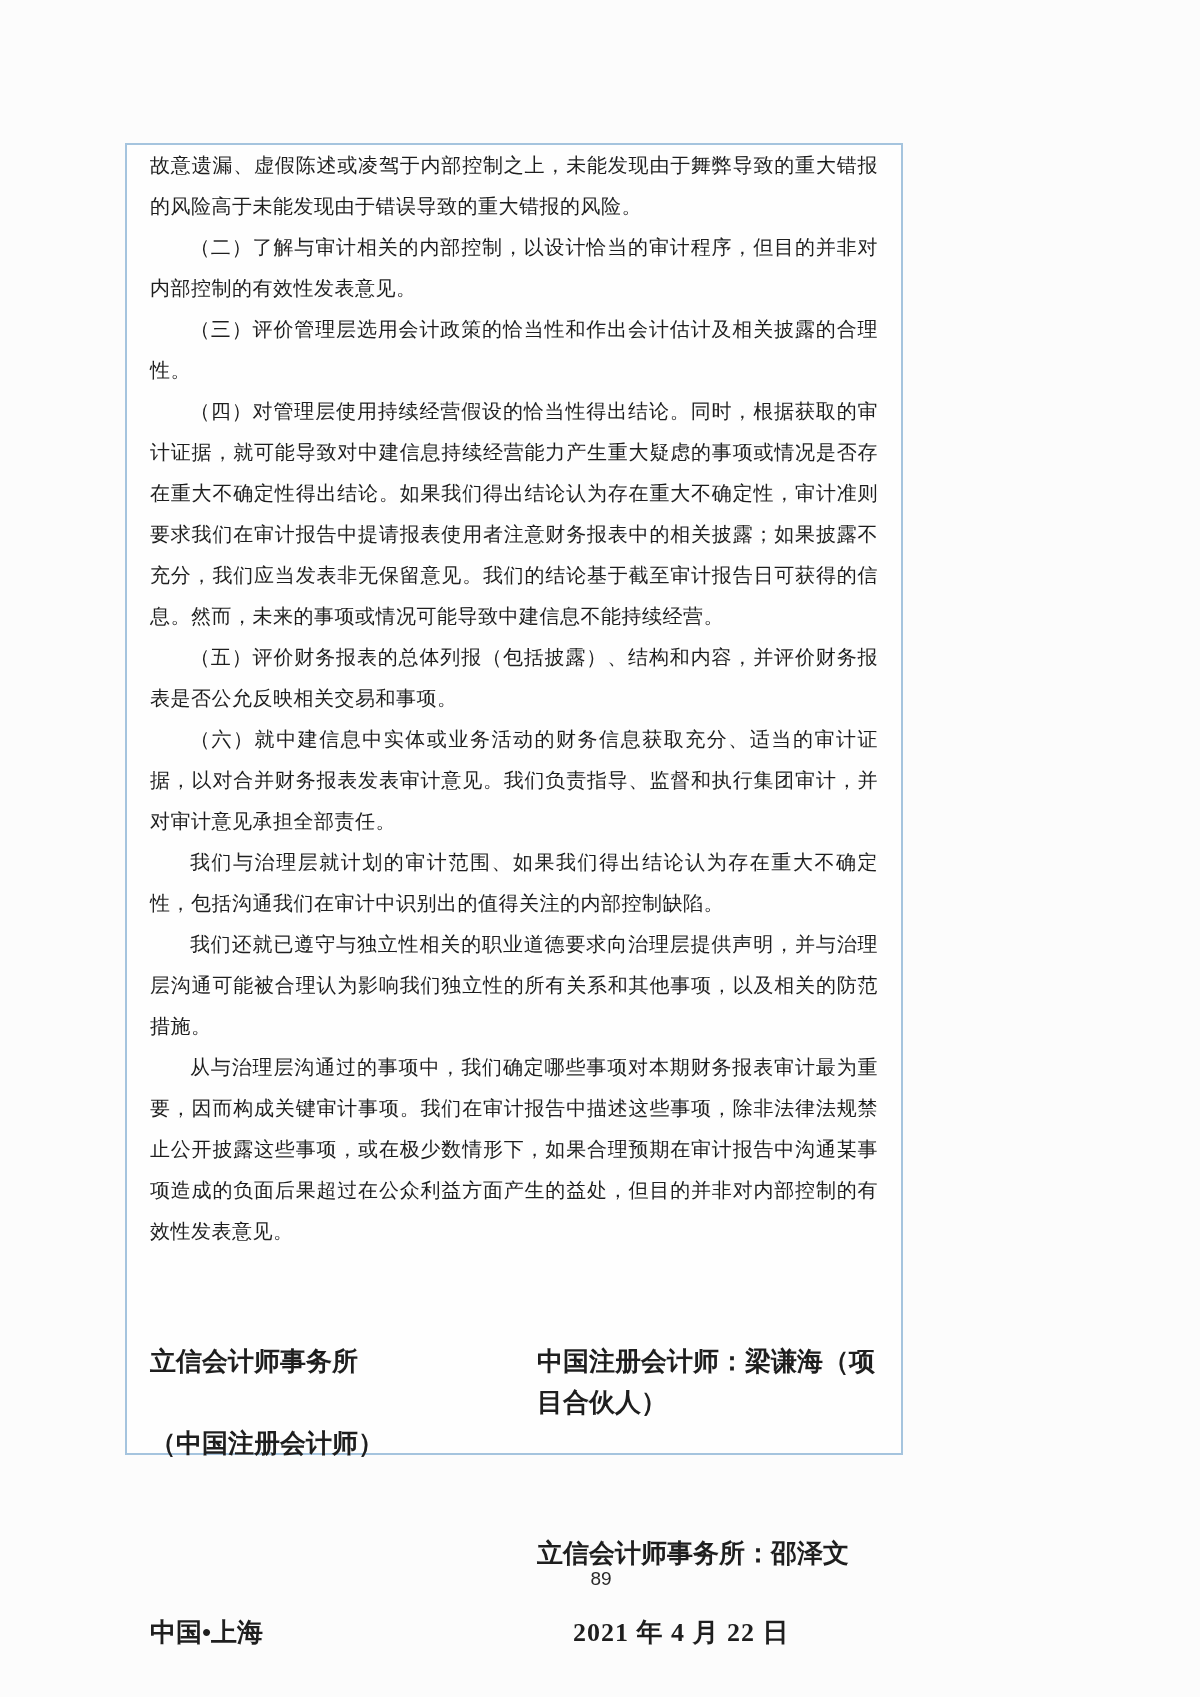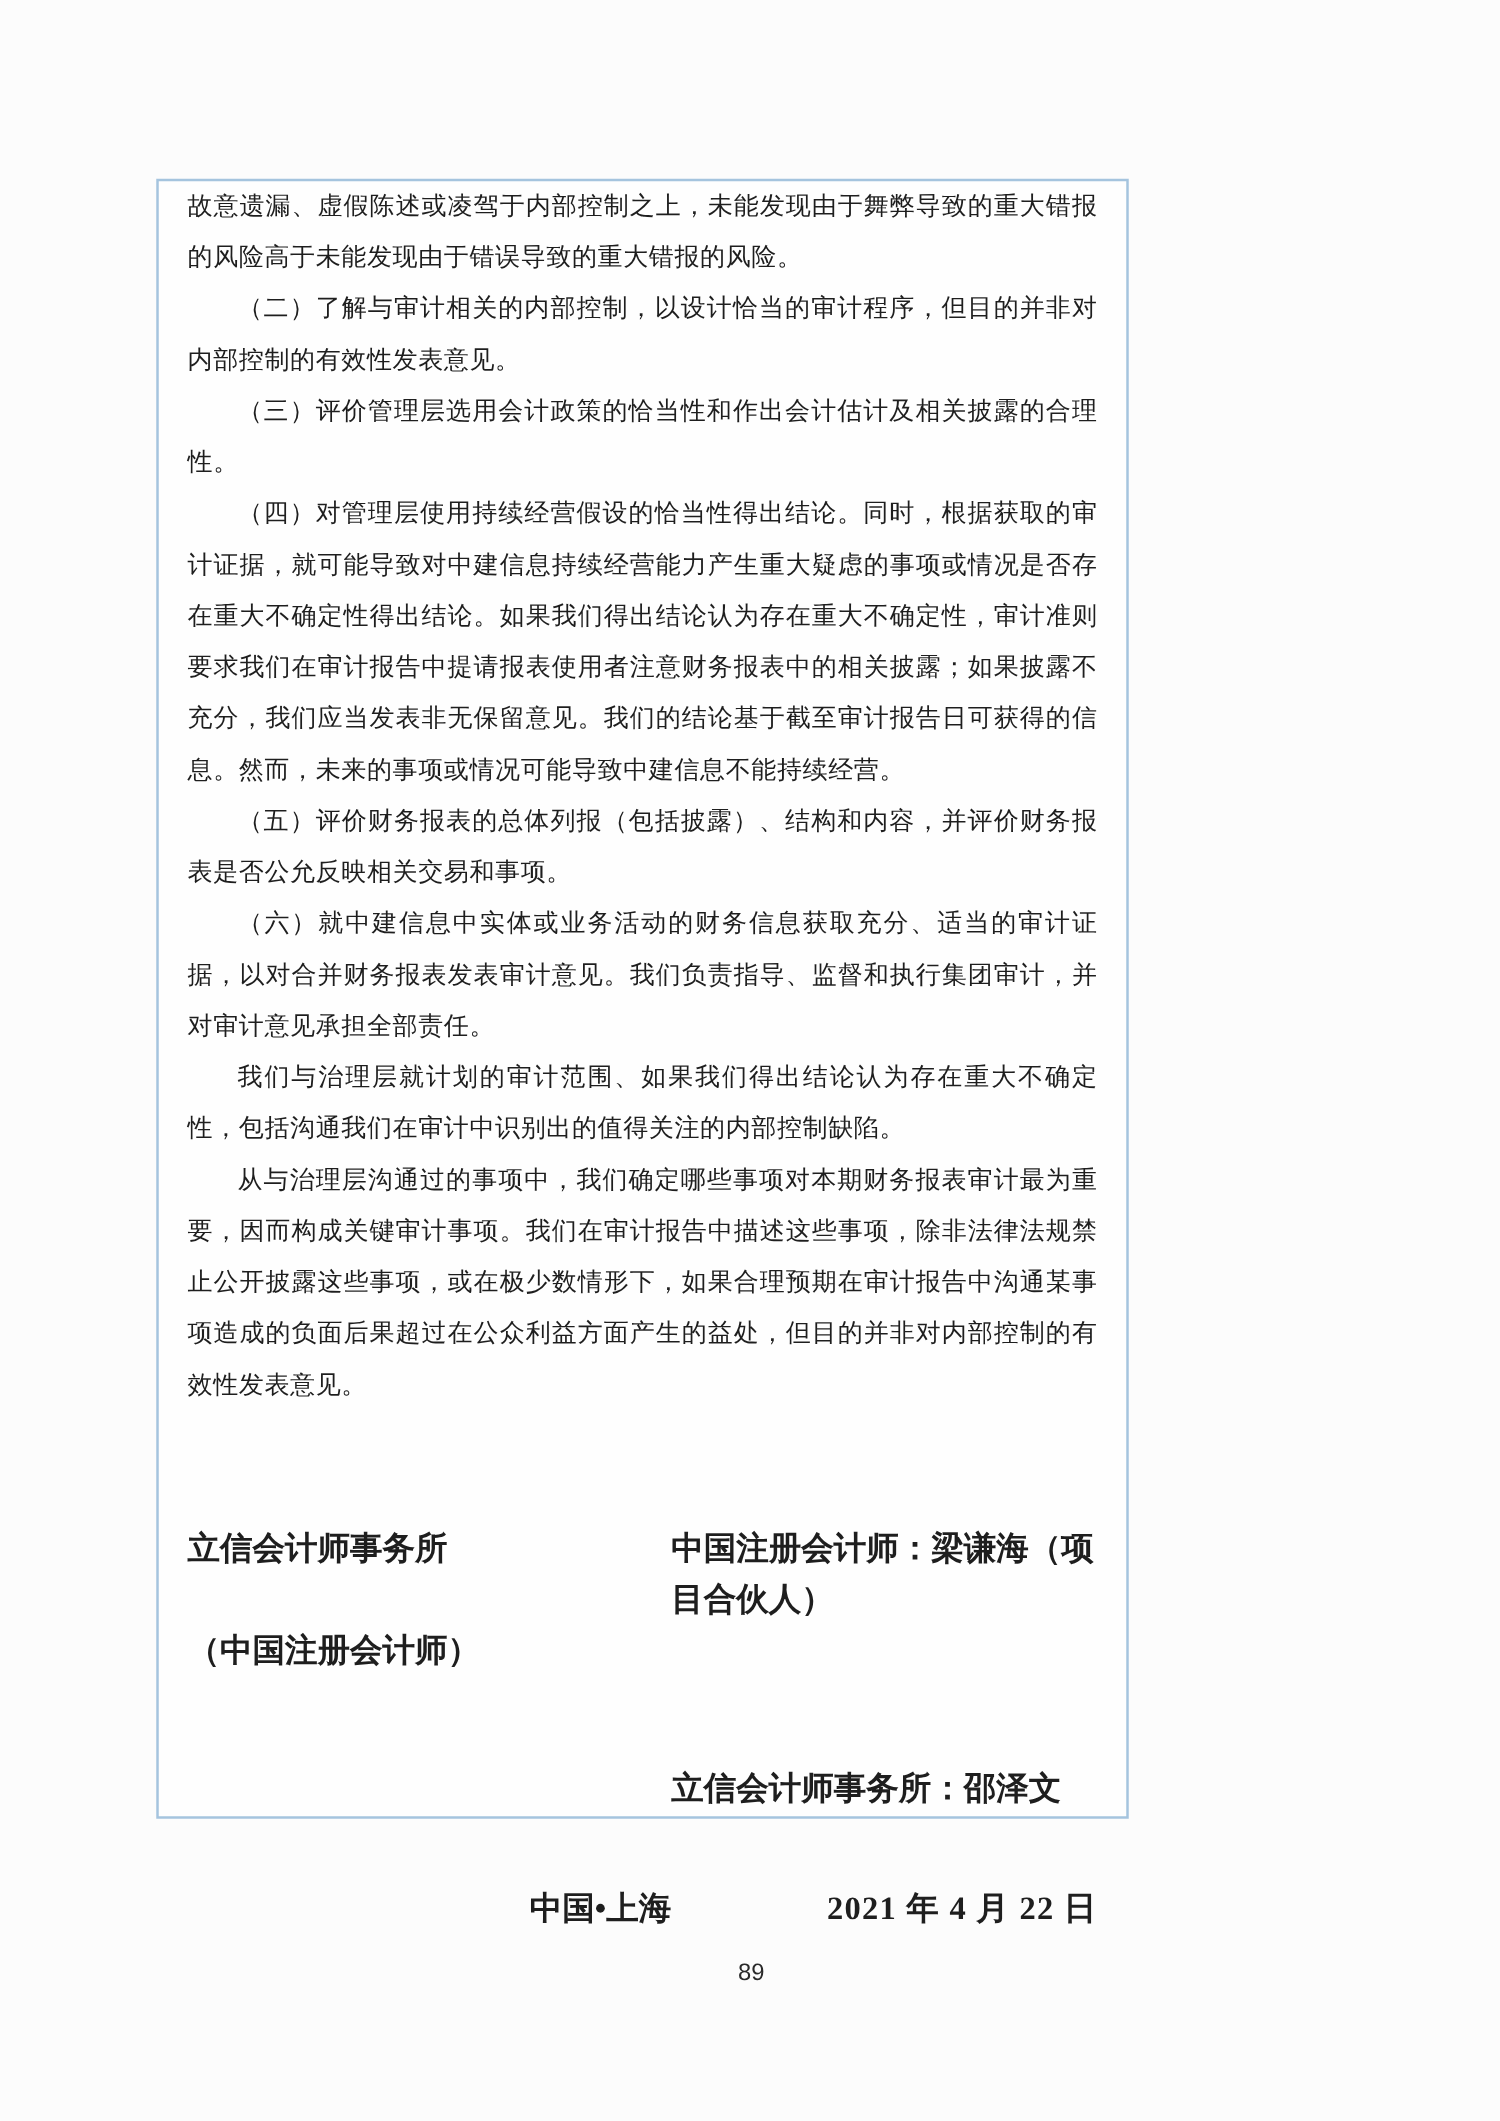--- a/index.html
+++ b/index.html
@@ -39,21 +39,21 @@
     font-weight: bold;
     font-size: 26px;
     line-height: 41px;
   }
   .sig-row {
     display: grid;
     grid-template-columns: 387px 1fr;
   }
   .sig-row.first { margin-top: 89px; }
   .sig-row.third { margin-top: 69px; }
-  .sig-row.fourth { margin-top: 55px; text-align: right; }
+  .sig-row.fourth { margin-top: 38px; }
   .sig-date { margin-left: 36px; letter-spacing: 1px; }
   .page-number {
     position: absolute;
     left: 125px; top: 1530px;
     width: 952px;
     text-align: center;
     font-size: 19px;
     font-family: "Liberation Sans", "DejaVu Sans", sans-serif;
     color: #2a2a2a;
     margin-top: 38px;
@@ -65,20 +65,21 @@
 <div class="page">
   <div class="content-box">
 
     <p class="para">故意遗漏、虚假陈述或凌驾于内部控制之上，未能发现由于舞弊导致的重大错报的风险高于未能发现由于错误导致的重大错报的风险。</p>
     <p class="para indent">（二）了解与审计相关的内部控制，以设计恰当的审计程序，但目的并非对内部控制的有效性发表意见。</p>
     <p class="para indent">（三）评价管理层选用会计政策的恰当性和作出会计估计及相关披露的合理性。</p>
     <p class="para indent">（四）对管理层使用持续经营假设的恰当性得出结论。同时，根据获取的审计证据，就可能导致对中建信息持续经营能力产生重大疑虑的事项或情况是否存在重大不确定性得出结论。如果我们得出结论认为存在重大不确定性，审计准则要求我们在审计报告中提请报表使用者注意财务报表中的相关披露；如果披露不充分，我们应当发表非无保留意见。我们的结论基于截至审计报告日可获得的信息。然而，未来的事项或情况可能导致中建信息不能持续经营。</p>
     <p class="para indent">（五）评价财务报表的总体列报（包括披露）、结构和内容，并评价财务报表是否公允反映相关交易和事项。</p>
     <p class="para indent">（六）就中建信息中实体或业务活动的财务信息获取充分、适当的审计证据，以对合并财务报表发表审计意见。我们负责指导、监督和执行集团审计，并对审计意见承担全部责任。</p>
     <p class="para indent">我们与治理层就计划的审计范围、如果我们得出结论认为存在重大不确定性，包括沟通我们在审计中识别出的值得关注的内部控制缺陷。</p>
+    <p class="para indent">我们还就已遵守与独立性相关的职业道德要求向治理层提供声明，并与治理层沟通可能被合理认为影响我们独立性的所有关系和其他事项，以及相关的防范措施。</p>
     <p class="para indent">从与治理层沟通过的事项中，我们确定哪些事项对本期财务报表审计最为重要，因而构成关键审计事项。我们在审计报告中描述这些事项，除非法律法规禁止公开披露这些事项，或在极少数情形下，如果合理预期在审计报告中沟通某事项造成的负面后果超过在公众利益方面产生的益处，但目的并非对内部控制的有效性发表意见。</p>
 
     <div class="sig-block">
       <div class="sig-row first">
         <span>立信会计师事务所</span>
         <span>中国注册会计师：梁谦海（项目合伙人）</span>
       </div>
       <div class="sig-row">
         <span>（中国注册会计师）</span>
         <span></span>

